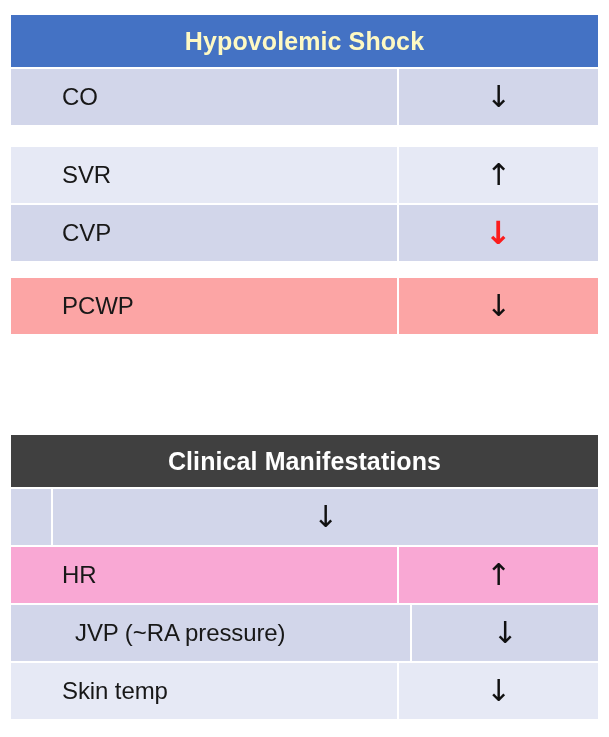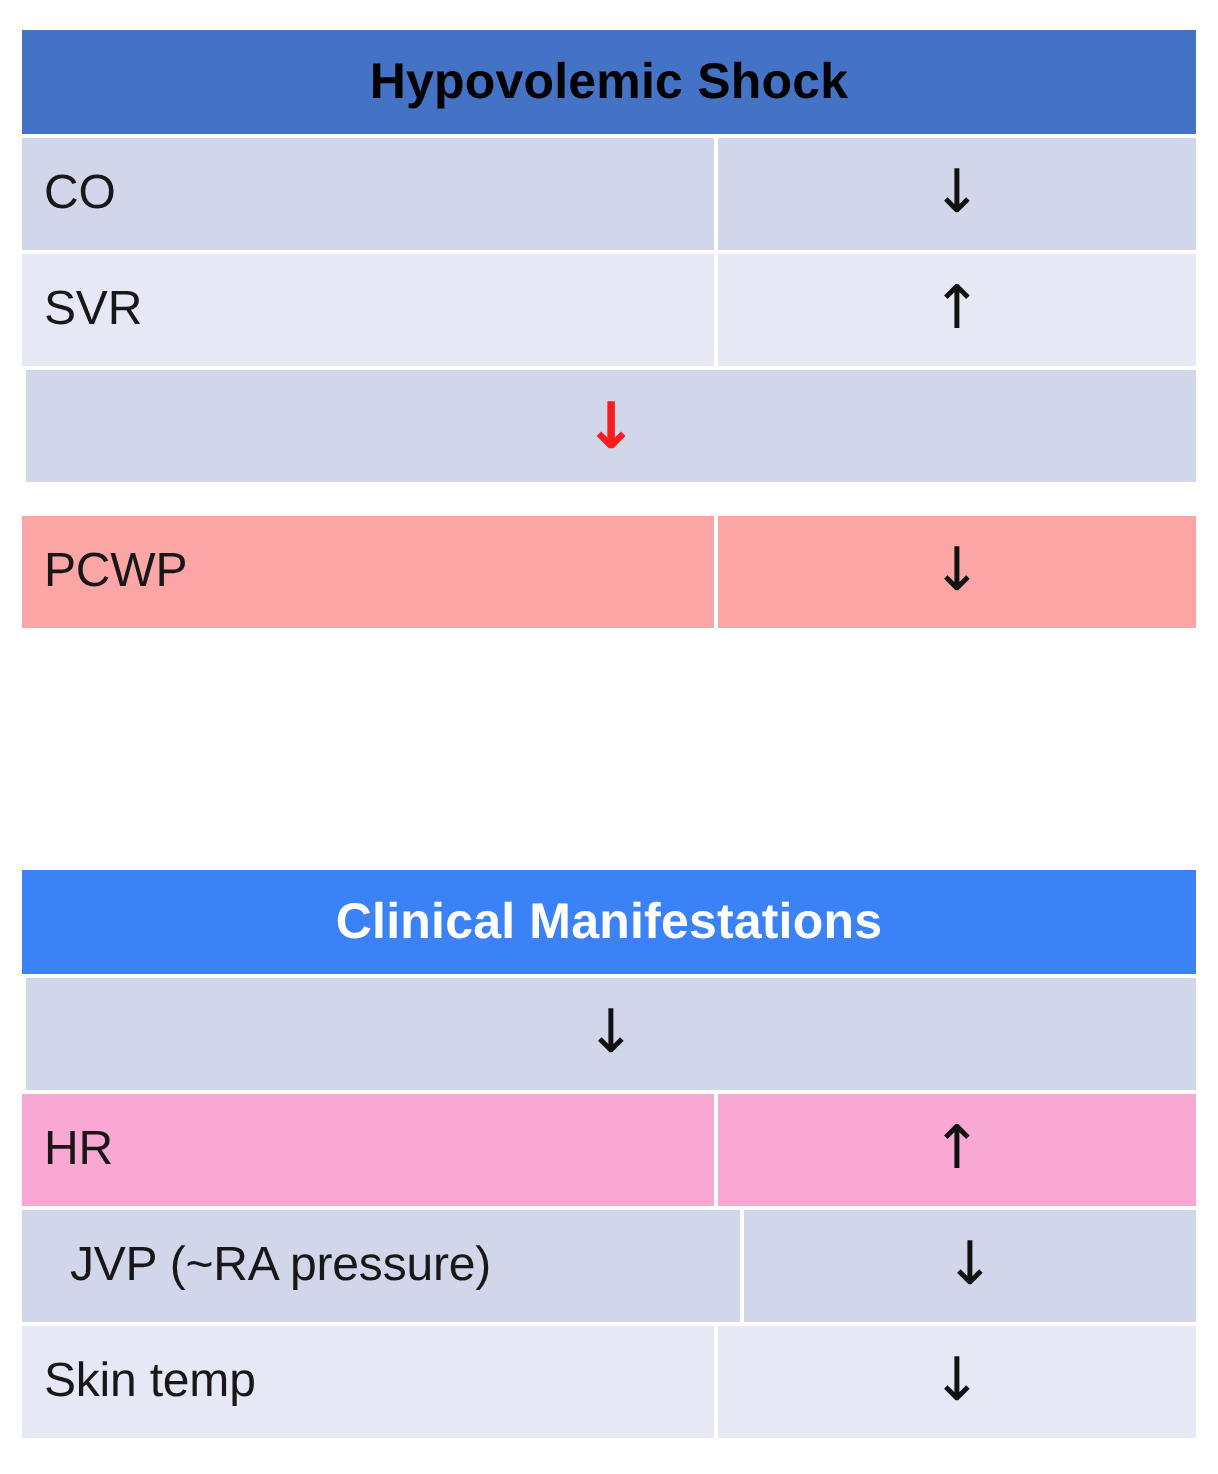--- a/index.html
+++ b/index.html
@@ -35,20 +35,21 @@
     font-size: 25px;
     letter-spacing: 0.1px;
     box-sizing: border-box;
   }
 
   .table-row {
     display: flex;
     height: 58px;
     box-sizing: border-box;
     border-top: 2px solid #ffffff;
+    padding-left: 40px;
   }
   .table-row.row-dark  { background: #d2d6ea; }
   .table-row.row-light { background: #e6e9f5; }
 
   .cell-label {
     width: 346px;
     box-sizing: border-box;
     padding-left: 11px;
     display: flex;
     align-items: center;
@@ -75,45 +76,46 @@
     color: #fb1d1d;
     font-weight: bold;
     font-size: 32px;
   }
 </style>
 </head>
 <body style="background: rgb(255, 255, 255);">
 
 <div class="table-block" id="table-hemodynamics">
 
-  <div class="table-header" style="background: rgb(68, 114, 196); color: #000000;">Hypovolemic Shock</div>
+  <div class="table-header" style="background: rgb(68, 114, 196); color: #fef9c3;">Hypovolemic Shock</div>
 
   <div class="table-row row-dark" style="background: rgb(210, 214, 234);">
     <div class="cell-label" style="color: rgb(24, 24, 24);">CO</div>
     <div class="cell-value">↓</div>
   </div>
 
-  <div class="table-row row-light" style="background: rgb(230, 233, 245);">
+  <div class="table-row row-light" style="background: rgb(230, 233, 245); margin-top: 20px;">
     <div class="cell-label" style="color: rgb(24, 24, 24);">SVR</div>
     <div class="cell-value">↑</div>
   </div>
 
   <div class="table-row row-dark" style="background: rgb(210, 214, 234);">
+    <div class="cell-label" style="color: rgb(24, 24, 24);">CVP</div>
     <div class="cell-value accent-red" style="color: rgb(251, 29, 29);">↓</div>
   </div>
 
   <div class="table-row row-light" style="background: #fca5a5; margin-top: 15px;">
     <div class="cell-label" style="color: rgb(24, 24, 24);">PCWP</div>
     <div class="cell-value">↓</div>
   </div>
 </div>
 
 <div class="table-block" id="table-clinical">
 
-  <div class="table-header" style="background: #3b82f6; color: rgb(255, 255, 255);">Clinical Manifestations</div>
+  <div class="table-header" style="background: #404040; color: rgb(255, 255, 255);">Clinical Manifestations</div>
 
   <div class="table-row row-dark" style="background: rgb(210, 214, 234);">
     <div class="cell-value">↓</div>
   </div>
 
   <div class="table-row row-light" style="background: #f9a8d4;">
     <div class="cell-label" style="color: rgb(24, 24, 24);">HR</div>
     <div class="cell-value">↑</div>
   </div>
 

